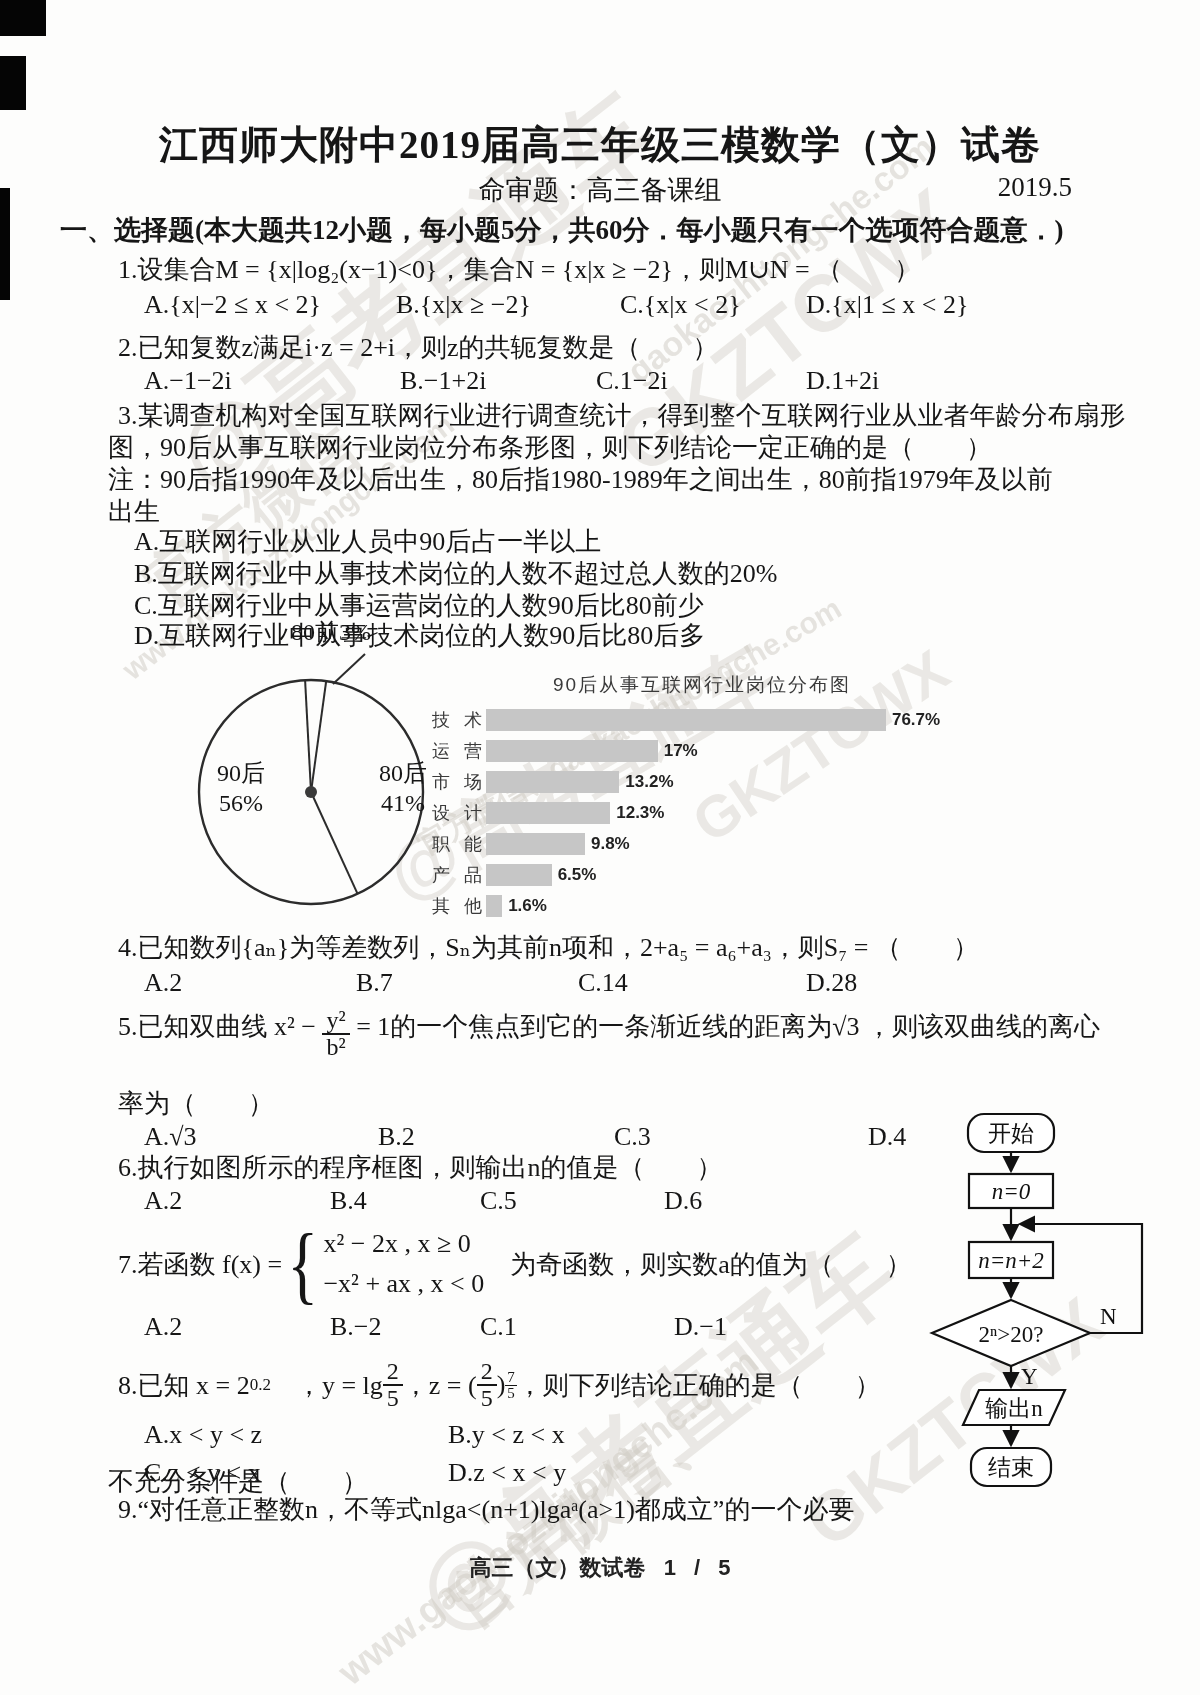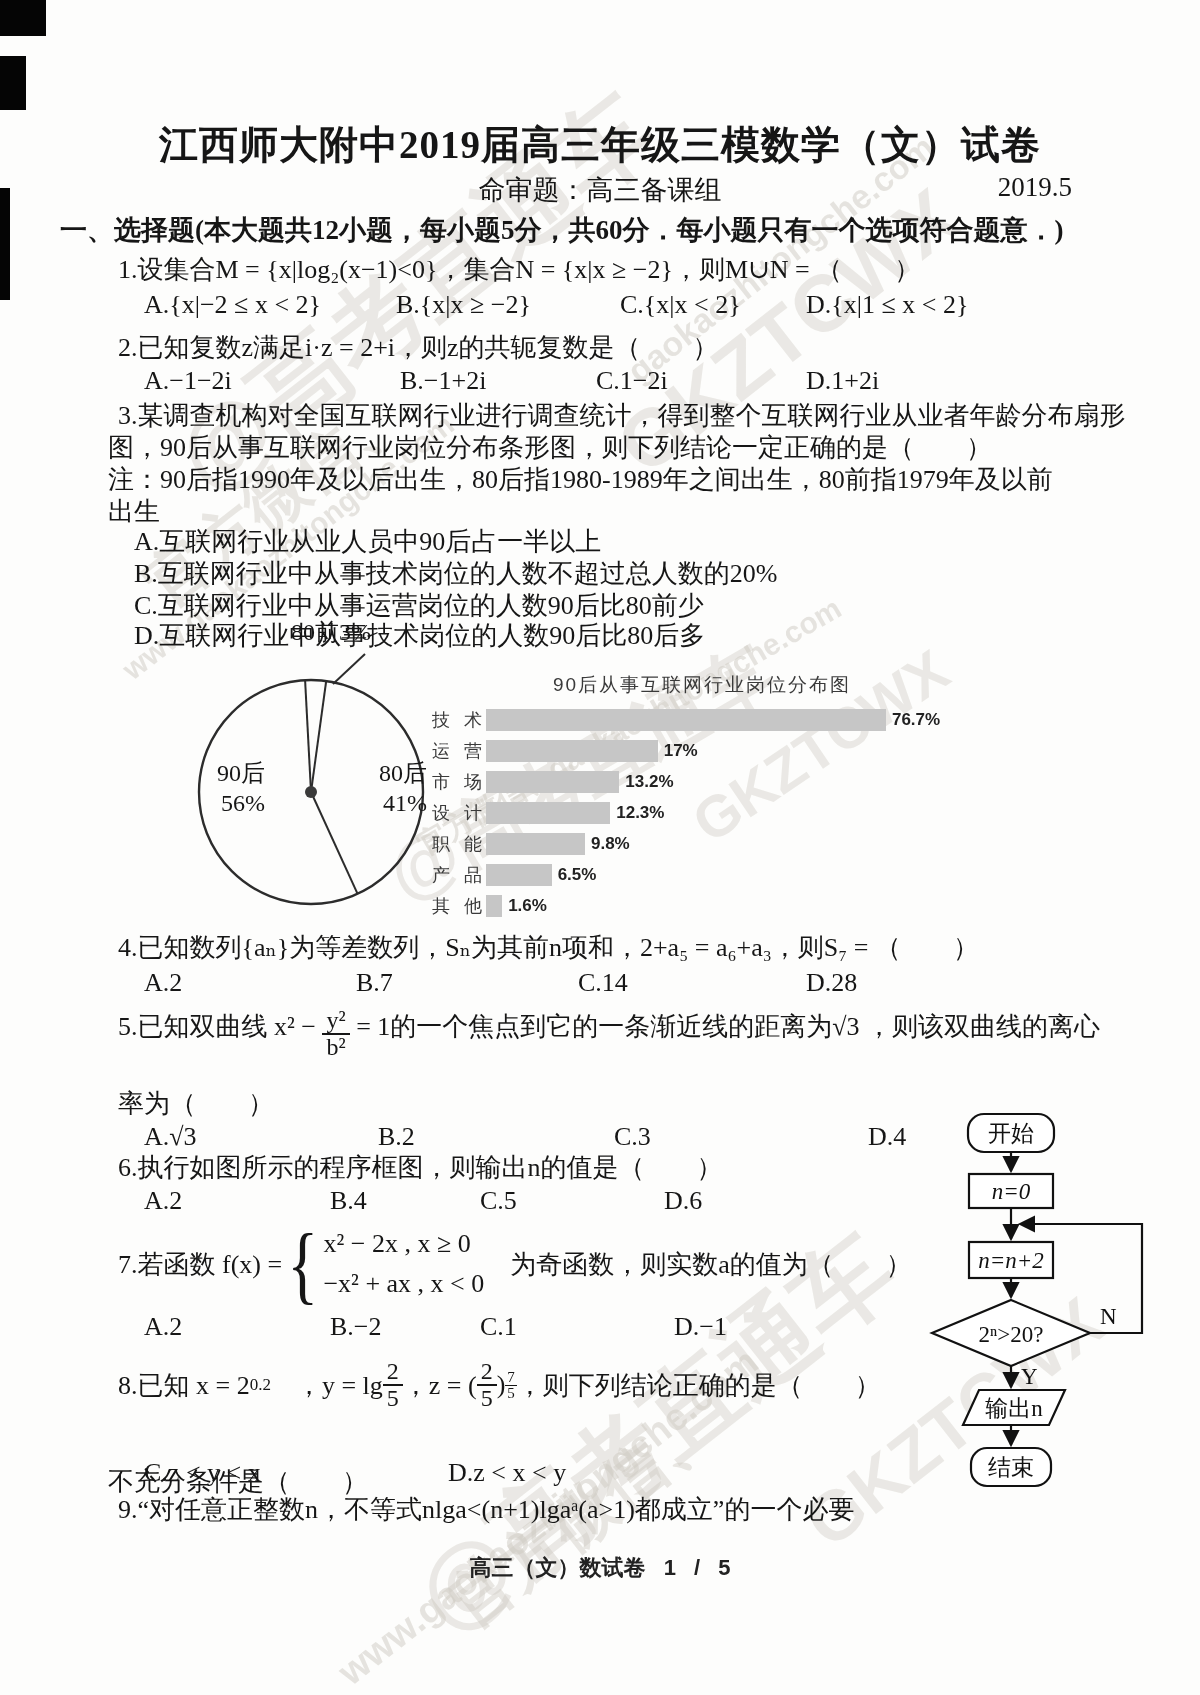--- a/index.html
+++ b/index.html
@@ -33,21 +33,21 @@
   .sfrac{display:inline-block;vertical-align:0.55em;text-align:center;line-height:1;font-size:15px;}
   .sfrac .fn{display:block;border-bottom:1px solid #161616;padding:0 2px;}
   .sfrac .fd{display:block;padding:0 2px;}
   .brace{font-size:86px;font-weight:100;vertical-align:middle;line-height:.8;display:inline-block;transform:scaleX(.75);}
   .cases{display:inline-block;vertical-align:middle;text-align:left;line-height:1.55;}
   .cases div{display:block;}
   sup{font-size:17px;}
   
   #pie-box{left:193px;top:616px;width:244px;height:304px;}
   #pie-top-label{position:absolute;left:98px;top:0;font-size:24px;white-space:nowrap;}
-  .pie-lab{position:absolute;font-size:24px;line-height:1.25;text-align:right;}
+  .pie-lab{position:absolute;font-size:24px;line-height:1.25;text-align:center;}
   
   #bar-box{left:432px;top:672px;width:540px;height:260px;font-family:"Liberation Sans","DejaVu Sans",sans-serif;}
   #bar-title{text-align:center;font-size:19px;color:#3a3a3a;letter-spacing:2px;margin-bottom:6px;}
   .bar-row{display:flex;align-items:center;height:31px;}
   .bar-cat{width:50px;text-align:justify;text-align-last:justify;font-size:18px;color:#3a3a3a;flex:none;}
   .bar-rect{height:22px;background:#c6c6c6;flex:none;margin-left:4px;}
   .bar-val{font-size:17px;color:#222;margin-left:6px;white-space:nowrap;font-weight:bold;}
   
   #flow{left:878px;top:1100px;z-index:1;}
   #flow text{font-size:23px;fill:#111;}
@@ -233,20 +233,24 @@
     <span class="frac" style="font-size:24px;">
       <span class="fn">2</span>
         <span class="fd">5</span>
     </span>
     <span>)</span>
     <span class="sfrac">
       <span class="fn">7</span>
         <span class="fd">5</span>
     </span>
     <span>，则下列结论正确的是（　　）</span>
+  </div>
+  <div class="abs optrow" style="top:1420px;">
+    <span class="opt" style="left:26px;">A.x &lt; y &lt; z</span>
+    <span class="opt" style="left:330px;">B.y &lt; z &lt; x</span>
   </div>
   <div class="abs optrow" style="top:1458px;">
     <span class="opt" style="left:26px;">C.z &lt; y &lt; x</span>
     <span class="opt" style="left:330px;">D.z &lt; x &lt; y</span>
   </div>
 
   <div class="abs q" style="top:1492px;">9.“对任意正整数n，不等式nlga&lt;(n+1)lgaᵃ(a&gt;1)都成立”的一个必要</div>
   <div class="abs q" style="left:108px;top:1464px;">不充分条件是（　　）</div>
 
   <svg class="abs" id="flow" width="320" height="392" viewBox="0 0 320 392">

